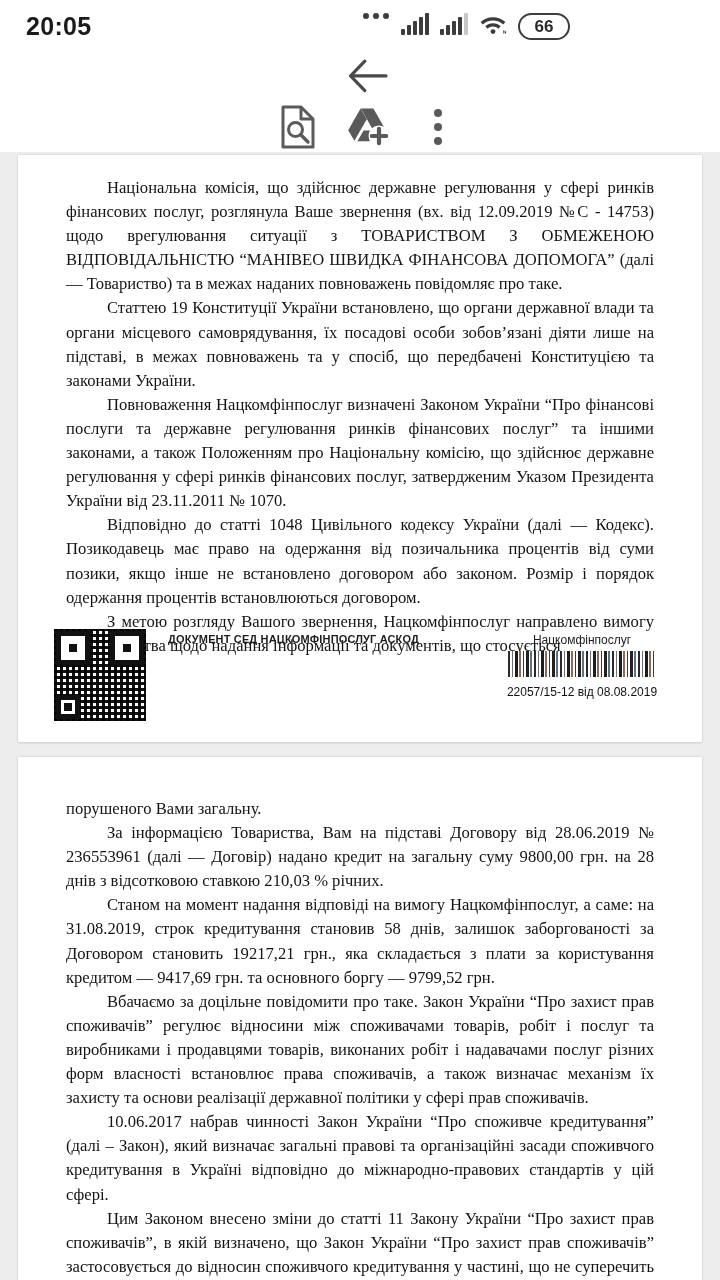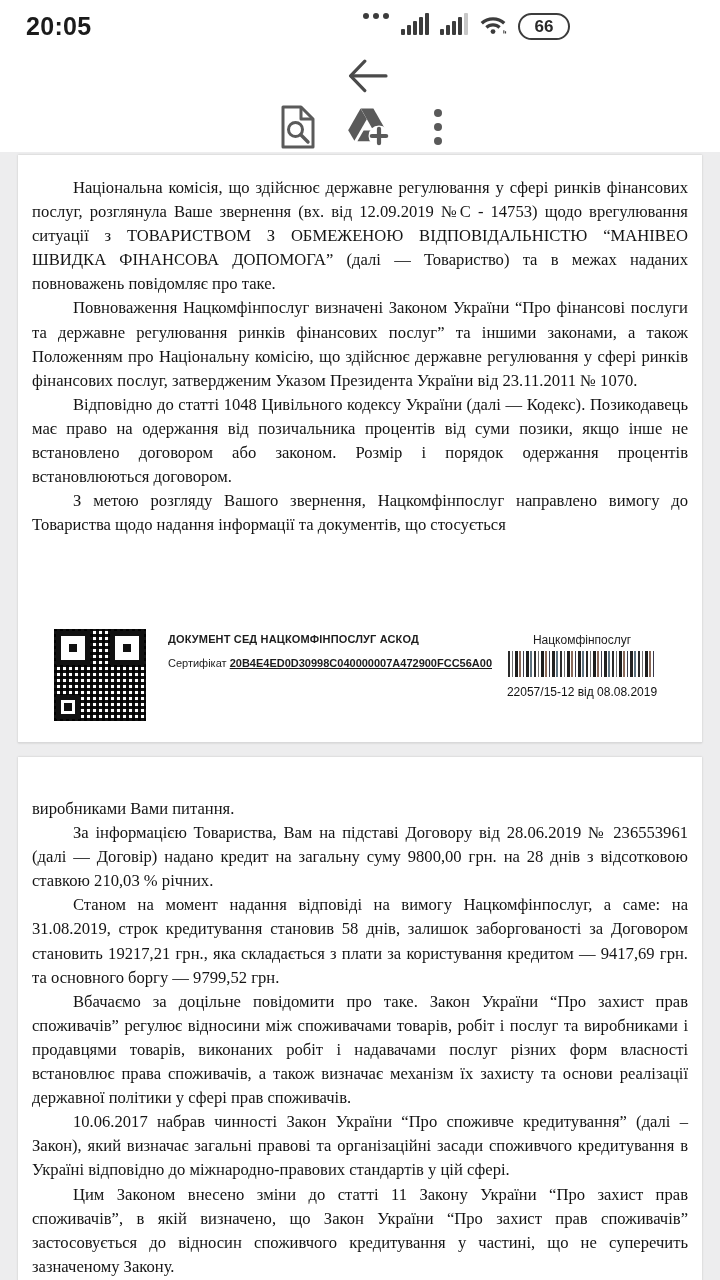--- a/index.html
+++ b/index.html
@@ -157,21 +157,21 @@
     position: relative;
     background: #ffffff;
     margin: 0 auto;
     width: 684px;
     box-shadow: 0 0 2px rgba(0,0,0,.18);
   }
   .page.p1 { height: 588px; margin-top: 3px; }
   .page.p2 { height: 528px; margin-top: 14px; }
 
   .page-body {
-    padding: 0 14px;
+    padding: 0 48px;
     font-family: "Liberation Serif", serif;
     color: #141414;
   }
   .page.p1 .page-body { padding-top: 21px; }
   .page.p2 .page-body { padding-top: 40px; }
 
   p.doc {
     text-align: justify;
     text-justify: inter-word;
     font-size: 16.6px;
@@ -362,55 +362,52 @@
         <i></i>
       </div>
     </div>
   </div>
 
   <div class="viewer">
 
     <div class="page p1">
       <div class="page-body">
         <p class="doc">Національна комісія, що здійснює державне регулювання у сфері ринків фінансових послуг, розглянула Ваше звернення (вх. від 12.09.2019 №С - 14753) щодо врегулювання ситуації з ТОВАРИСТВОМ З ОБМЕЖЕНОЮ ВІДПОВІДАЛЬНІСТЮ “МАНІВЕО ШВИДКА ФІНАНСОВА ДОПОМОГА” (далі — Товариство) та в межах наданих повноважень повідомляє про таке.</p>
+        <p class="doc">Статтею 19 Конституції України встановлено, що органи державної влади та органи місцевого самоврядування, їх посадові особи зобов’язані діяти лише на підставі, в межах повноважень та у спосіб, що передбачені Конституцією та законами України.</p>
         <p class="doc">Повноваження Нацкомфінпослуг визначені Законом України “Про фінансові послуги та державне регулювання ринків фінансових послуг” та іншими законами, а також Положенням про Національну комісію, що здійснює державне регулювання у сфері ринків фінансових послуг, затвердженим Указом Президента України від 23.11.2011 № 1070.</p>
         <p class="doc">Відповідно до статті 1048 Цивільного кодексу України (далі — Кодекс). Позикодавець має право на одержання від позичальника процентів від суми позики, якщо інше не встановлено договором або законом. Розмір і порядок одержання процентів встановлюються договором.</p>
         <p class="doc">З метою розгляду Вашого звернення, Нацкомфінпослуг направлено вимогу до Товариства щодо надання інформації та документів, що стосується</p>
       </div>
 
       <div class="sigblock">
 
         <div class="qr">
             <i></i>
           </div>
 
         <div class="sigtext">
           <div class="sig-head">ДОКУМЕНТ СЕД НАЦКОМФІНПОСЛУГ АСКОД</div>
 
-          <div class="sig-line">
-            <span class="lbl">Сертифікат</span>
-            <span class="u">20B4E4ED0D30998C040000007A472900FCC56A00</span>
-          </div>
 
 
         </div>
 
         <div class="stampbox">
           <div class="stamp-title">Нацкомфінпослуг</div>
           <div class="barcode"></div>
           <div class="stamp-num">22057/15-12 від 08.08.2019</div>
         </div>
       </div>
 
       <div class="page-divider"></div>
     </div>
 
     <div class="page p2">
       <div class="page-body">
-        <p class="doc noindent">виробниками Вами питання.</p>
+        <p class="doc noindent">порушеного Вами загальну.</p>
         <p class="doc">За інформацією Товариства, Вам на підставі Договору від 28.06.2019 № 236553961 (далі — Договір) надано кредит на загальну суму 9800,00 грн. на 28 днів з відсотковою ставкою 210,03 % річних.</p>
         <p class="doc">Станом на момент надання відповіді на вимогу Нацкомфінпослуг, а саме: на 31.08.2019, строк кредитування становив 58 днів, залишок заборгованості за Договором становить 19217,21 грн., яка складається з плати за користування кредитом — 9417,69 грн. та основного боргу — 9799,52 грн.</p>
         <p class="doc">Вбачаємо за доцільне повідомити про таке. Закон України “Про захист прав споживачів” регулює відносини між споживачами товарів, робіт і послуг та виробниками і продавцями товарів, виконаних робіт і надавачами послуг різних форм власності встановлює права споживачів, а також визначає механізм їх захисту та основи реалізації державної політики у сфері прав споживачів.</p>
         <p class="doc">10.06.2017 набрав чинності Закон України “Про споживче кредитування” (далі – Закон), який визначає загальні правові та організаційні засади споживчого кредитування в Україні відповідно до міжнародно-правових стандартів у цій сфері.</p>
         <p class="doc">Цим Законом внесено зміни до статті 11 Закону України “Про захист прав споживачів”, в якій визначено, що Закон України “Про захист прав споживачів” застосовується до відносин споживчого кредитування у частині, що не суперечить зазначеному Закону.</p>
         <p class="doc">Пунктом 5 частини третьої статті 18 Закону України “Про захист прав споживачів”, встановлено, що несправедливими є, зокрема, умови договору про встановлення вимоги щодо сплати споживачем непропорційно великої суми компенсації (понад п’ятдесят відсотків вартості продукції) у разі невиконання ним зобов’язань за договором.</p>
       </div>
     </div>
 
   </div>

